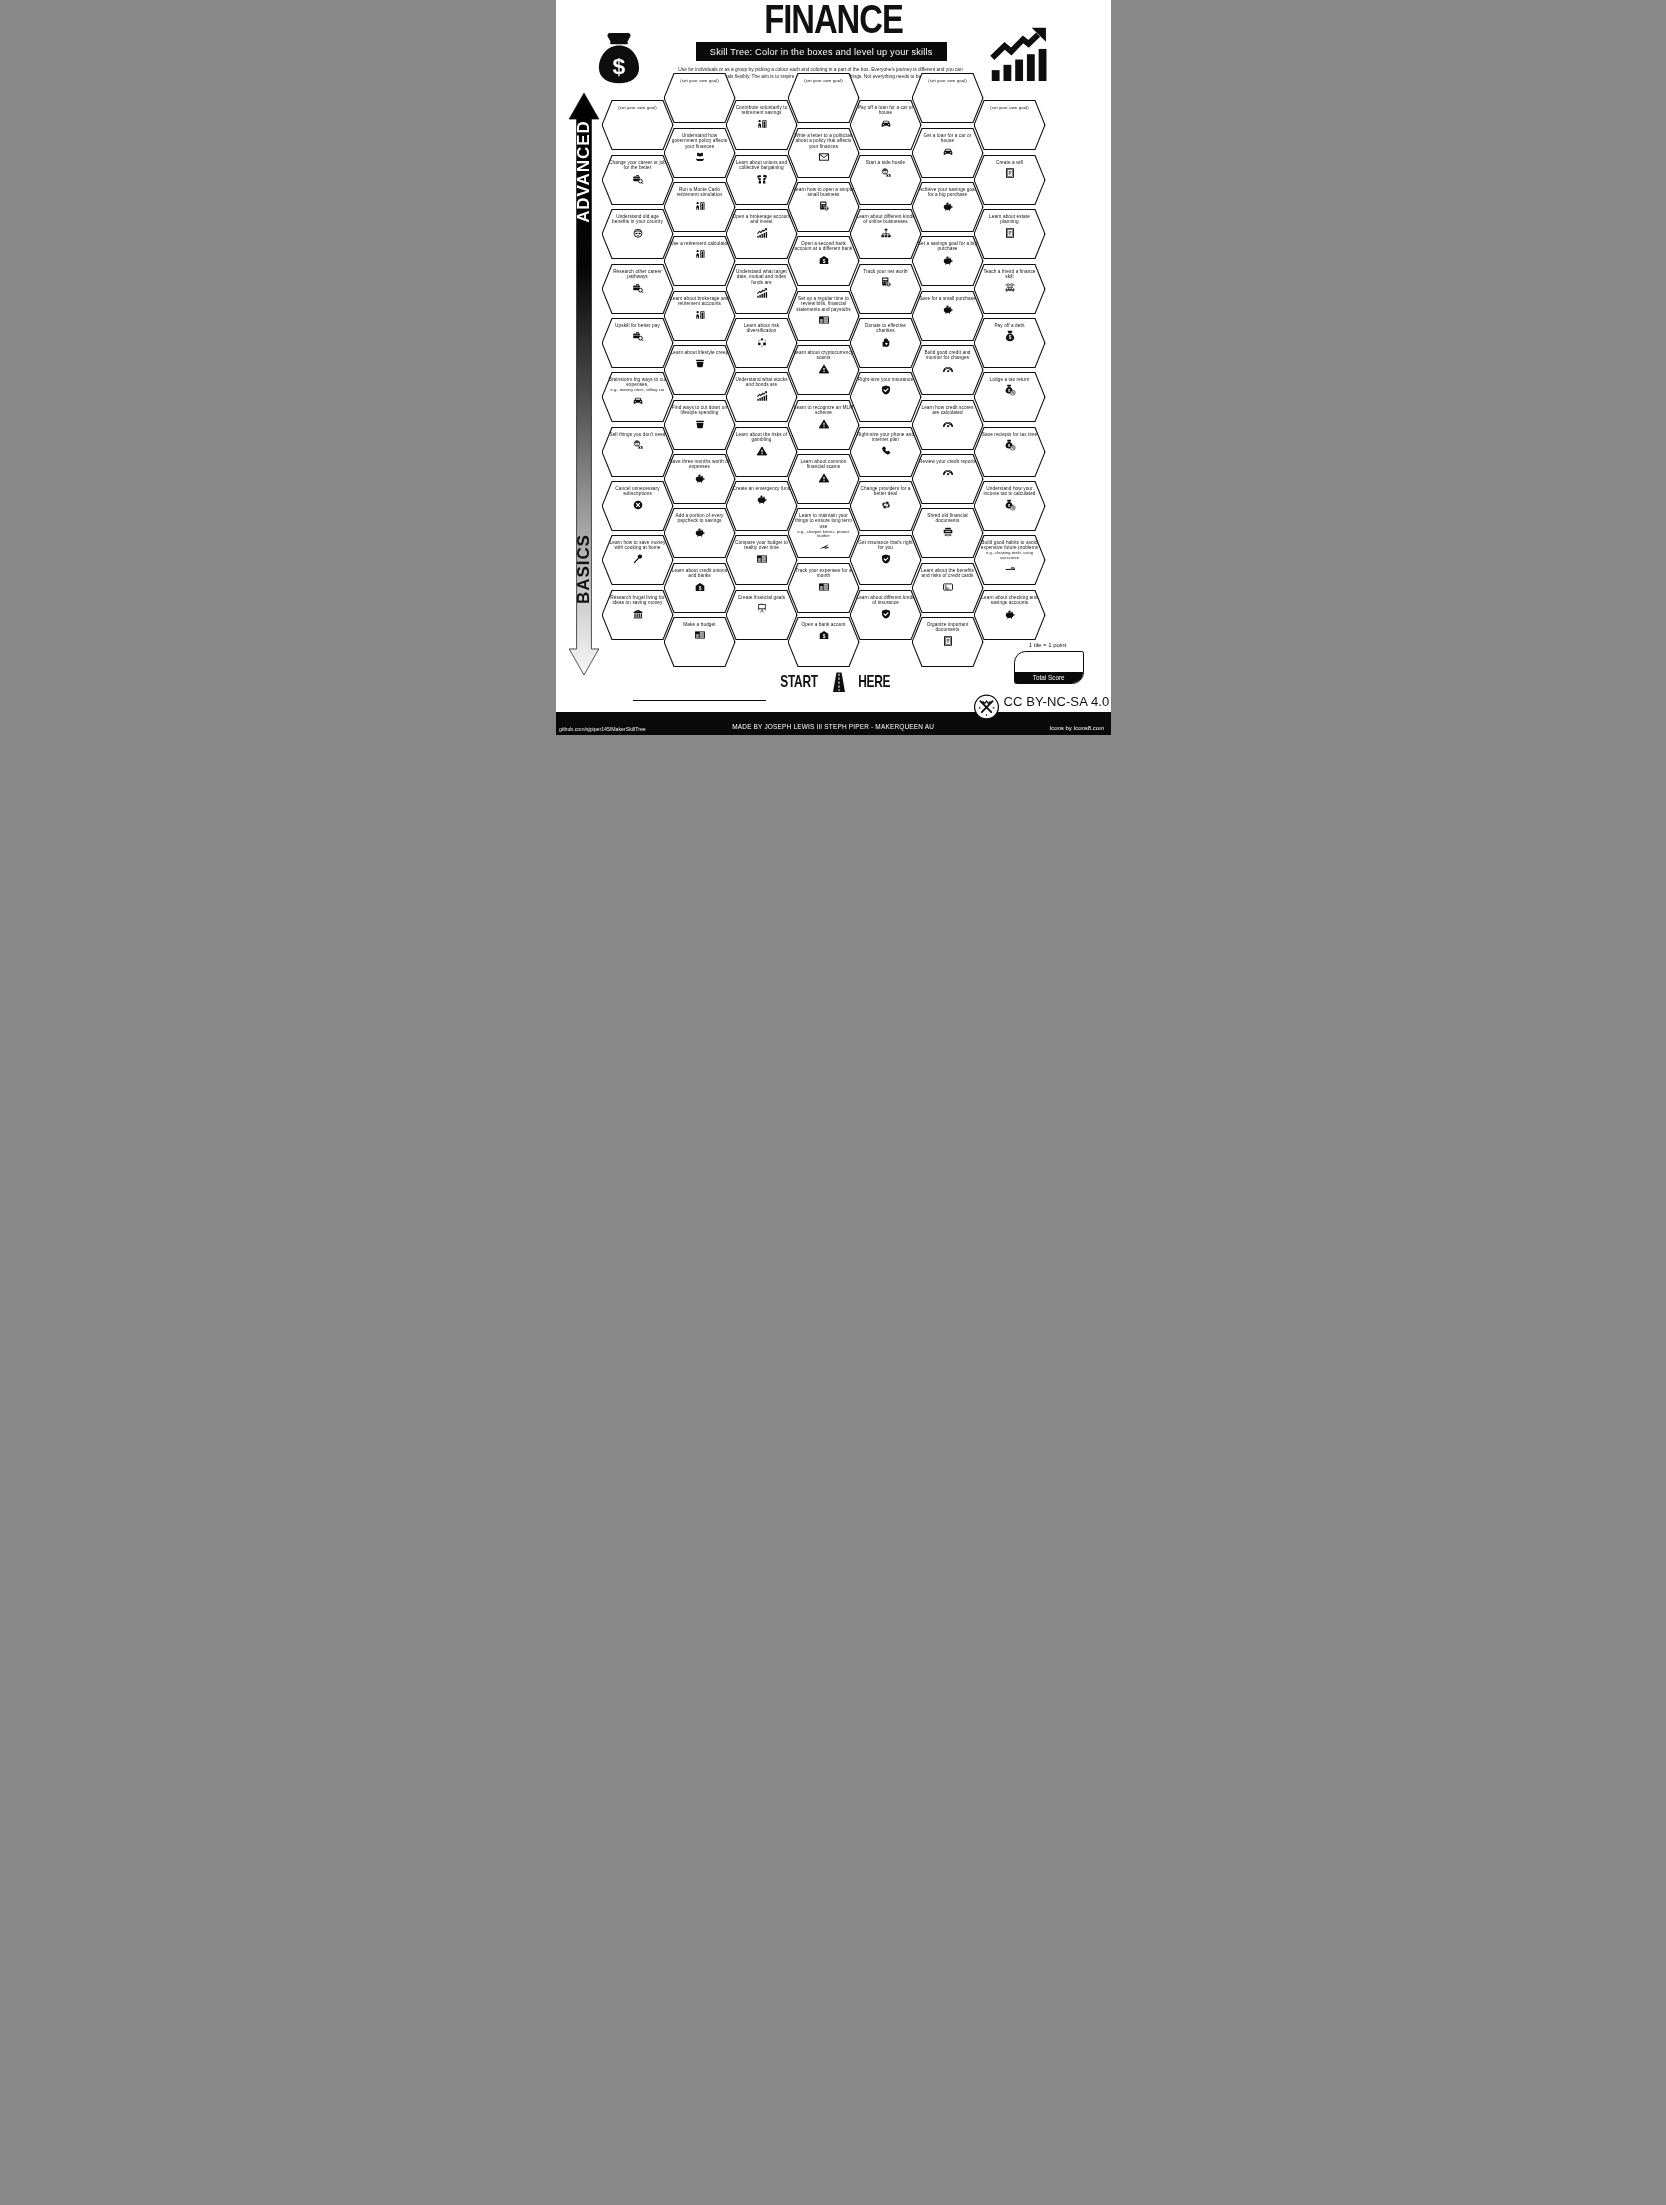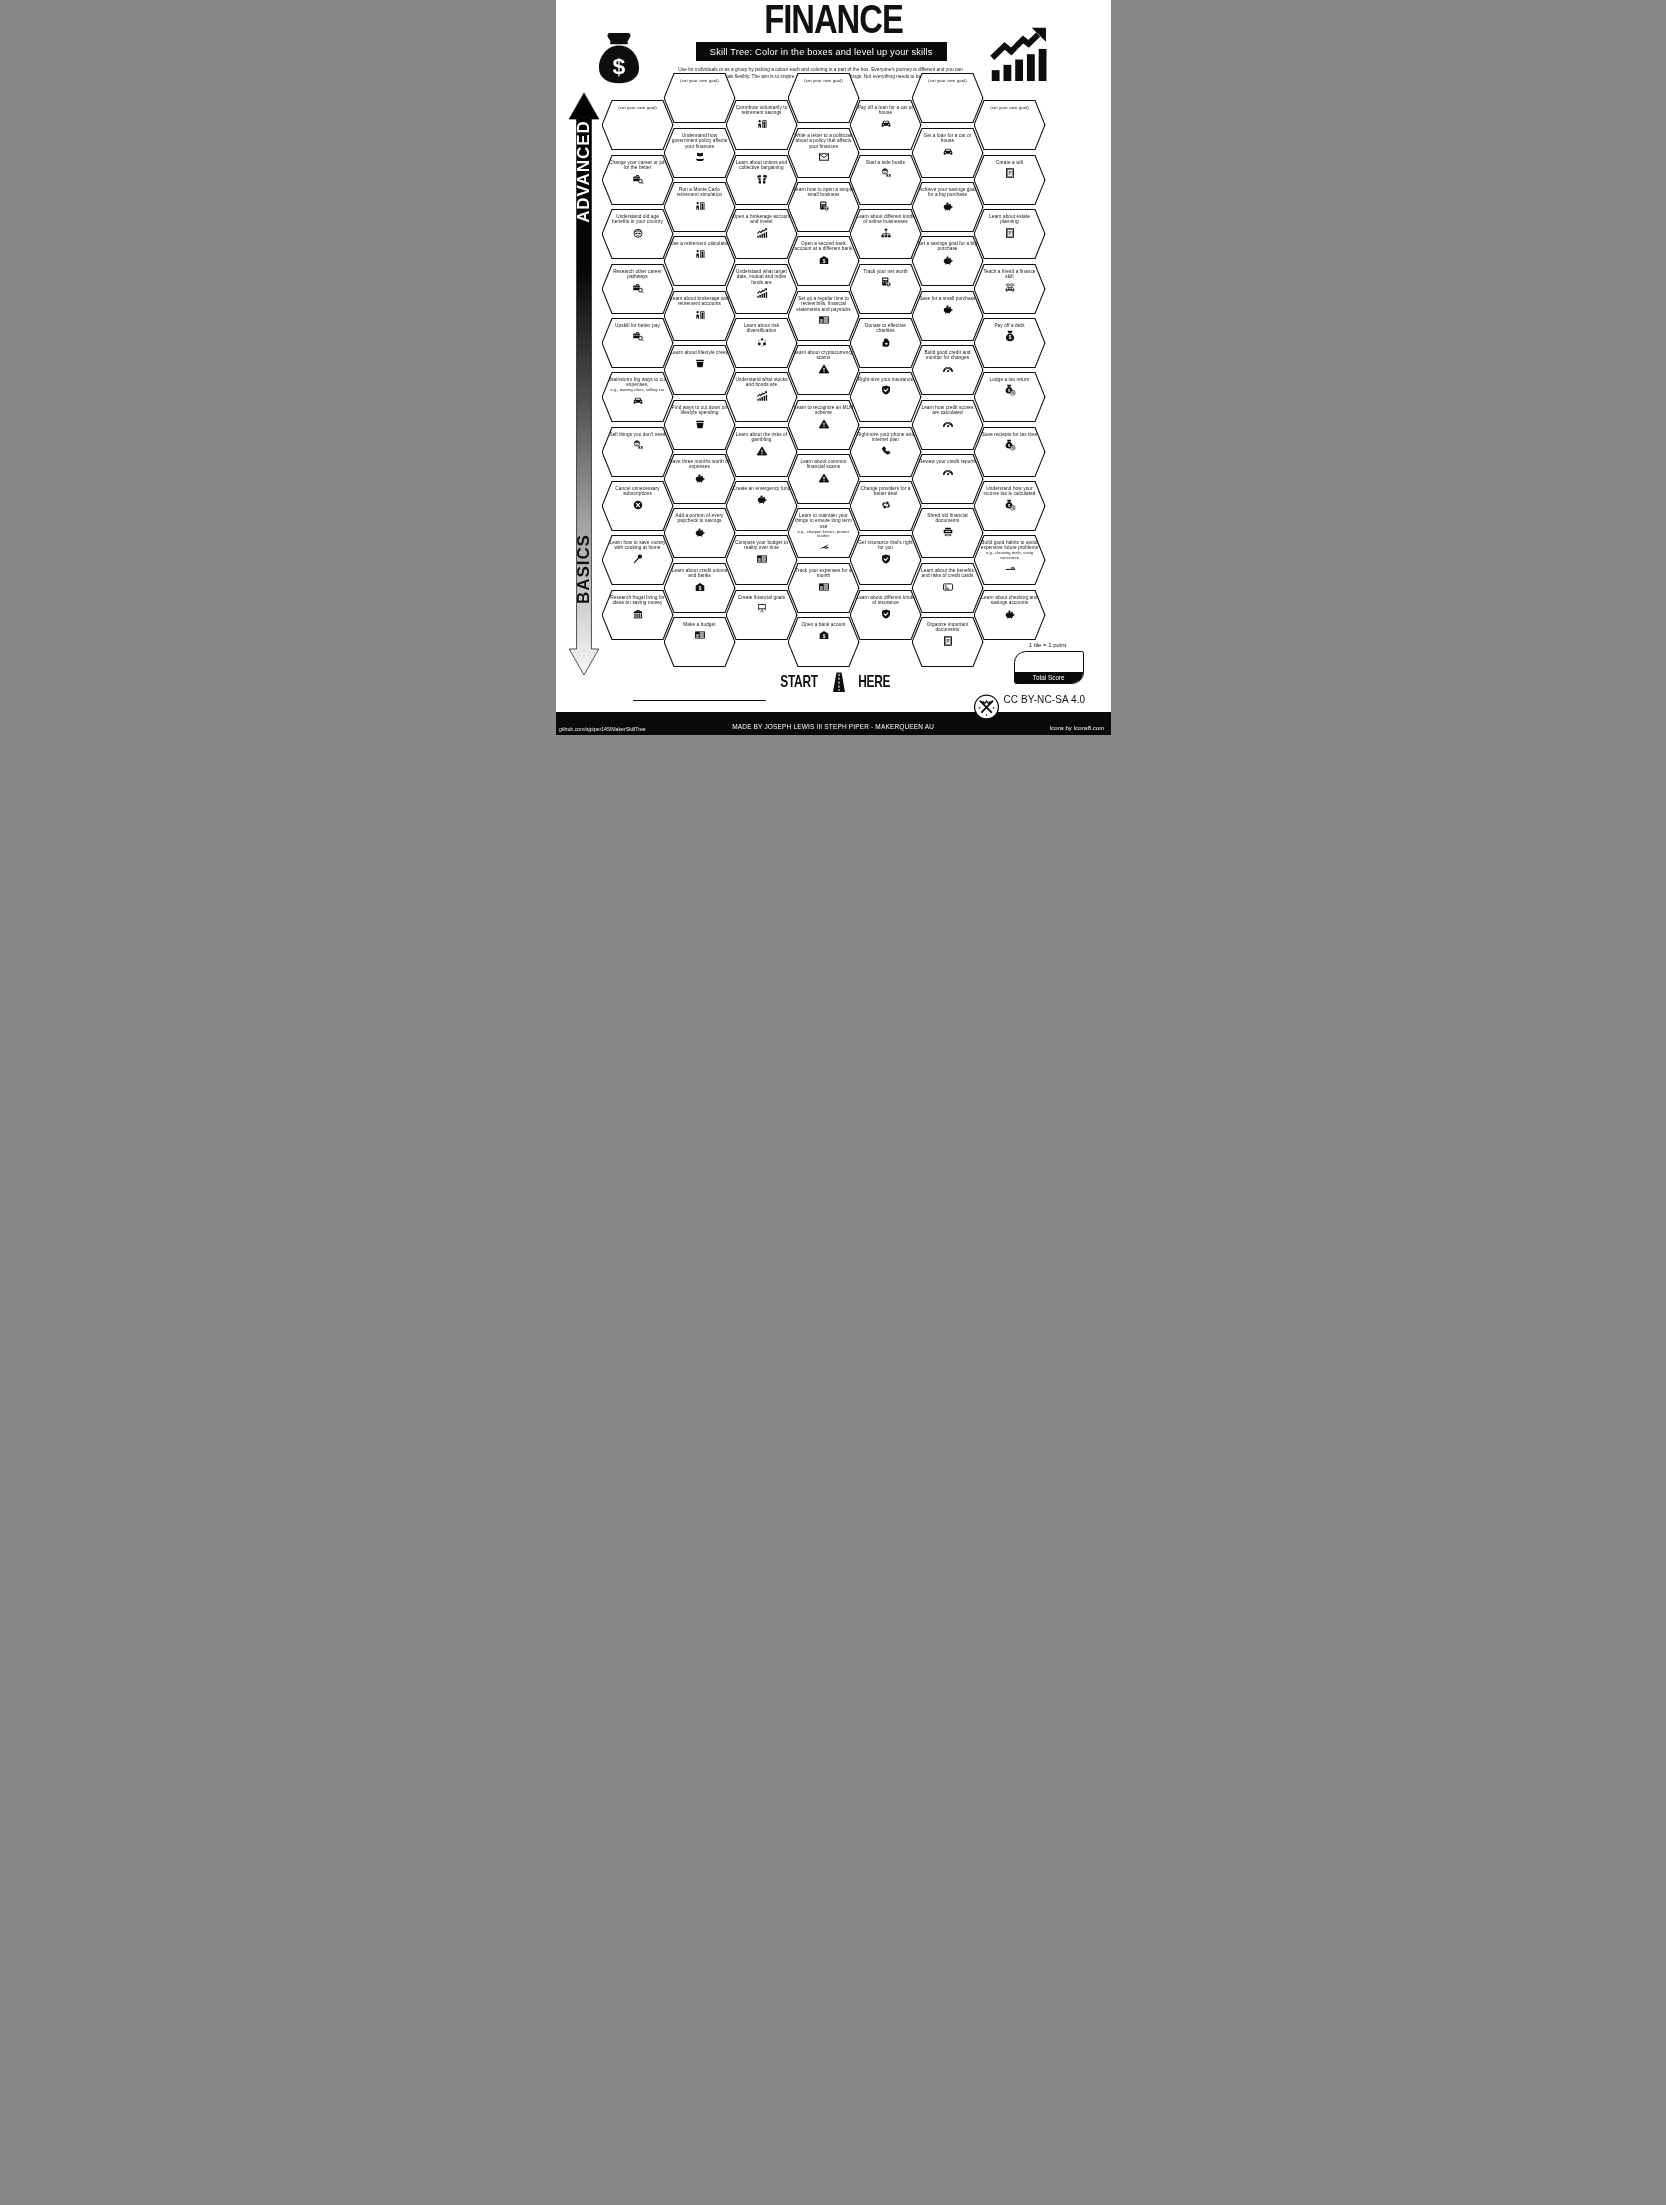--- a/index.html
+++ b/index.html
@@ -34,21 +34,21 @@
   #tilenote{left:458px;top:642px;width:68px;text-align:center;font-size:6px;}
   #scorebox{left:458px;top:651px;width:68px;height:31px;background:#fff;border:1.1px solid #0a0a0a;
             border-radius:11.7px 2.2px 11.7px 2.2px;overflow:hidden;}
   #scorebar{position:absolute;left:0;right:0;bottom:0;height:11.2px;background:#0a0a0a;display:flex;
             align-items:center;justify-content:center;}
   #scorebar span{color:#fff;font-size:6.7px;transform:scaleX(.95);}
   
   #namelbl{left:53px;top:719px;font-size:7.4px;}
   #nameline{left:77px;top:690px;width:133px;height:10px;border-bottom:1.1px solid #0a0a0a;}
   
-  #license{left:448px;top:694px;font-size:10px;letter-spacing:0.1px;}
+  #license{left:448px;top:694px;font-size:13px;letter-spacing:0.1px;}
   #badge{left:417px;top:693px;width:27px;height:28px;z-index:5;}
   #footer{left:0;top:712px;width:555px;height:23px;background:#0a0a0a;color:#fff;}
   #f-left{position:absolute;left:3.6px;bottom:3.1px;font-size:5.2px;color:#eee;}
   #f-center{position:absolute;left:0;right:0;bottom:3.6px;text-align:center;font-size:7.2px;
             letter-spacing:0.2px;}
   #f-center span{display:inline-block;transform:scaleX(.9);white-space:nowrap;}
   #f-right{position:absolute;right:6.3px;bottom:4px;font-size:6px;}
   svg text{font-family:"Liberation Sans",sans-serif;}
 </style>
 </head>

